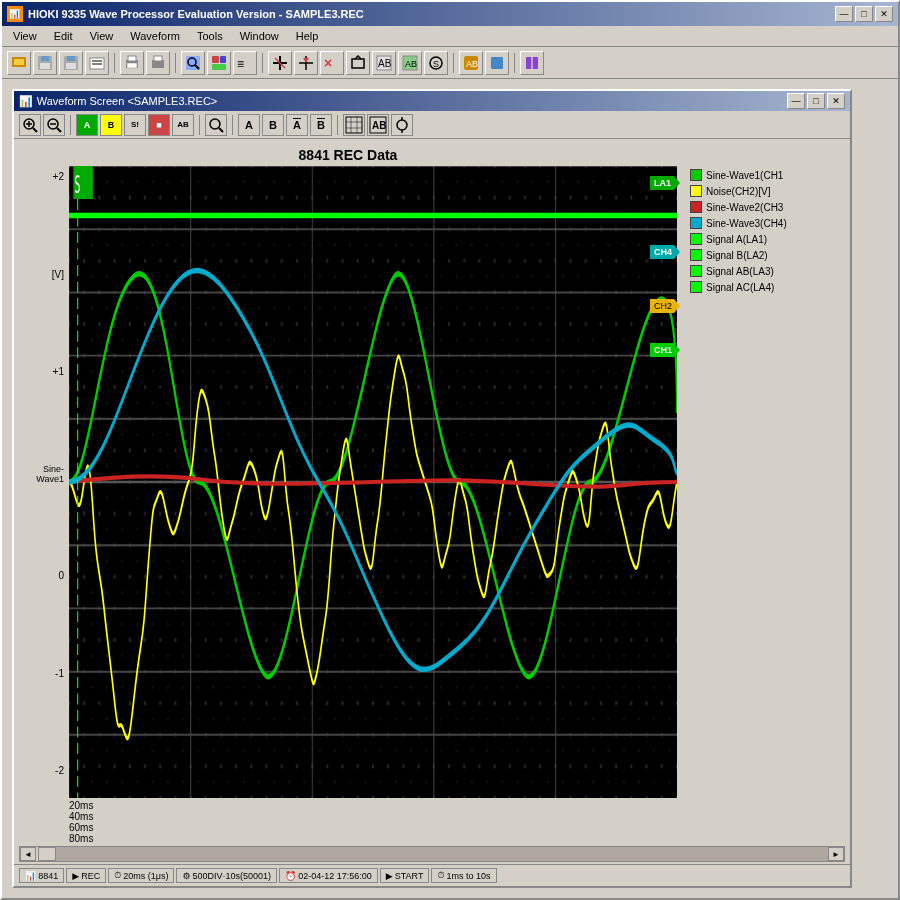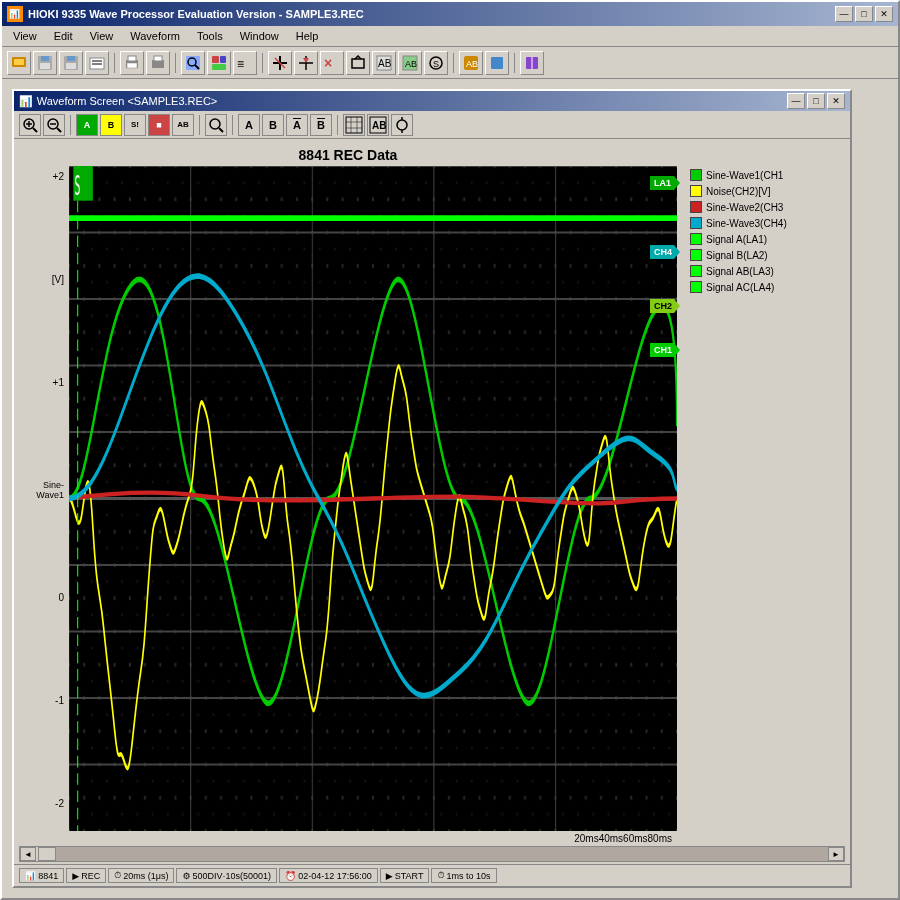--- a/index.html
+++ b/index.html
@@ -585,28 +585,28 @@
                 <text x="5" y="10" font-size="9" fill="white" font-family="monospace">S</text>
 
               </svg>
 
               <div style="position:absolute; right:-3px; top:5px; display:flex; flex-direction:column; gap:30px;">
 
                 <div style="display:inline-flex; align-items:center; background:#00aa00; color:white; font-size:9px; font-weight:bold; padding:2px 8px 2px 4px; clip-path:polygon(0 0, 80% 0, 100% 50%, 80% 100%, 0 100%); margin-top:5px;">LA1</div>
 
                 <div style="display:inline-flex; align-items:center; background:#00aaaa; color:white; font-size:9px; font-weight:bold; padding:2px 8px 2px 4px; clip-path:polygon(0 0, 80% 0, 100% 50%, 80% 100%, 0 100%); margin-top:25px;">CH4</div>
 
-                <div style="display:inline-flex; align-items:center; background:#84cc16; color:black; font-size:9px; font-weight:bold; padding:2px 8px 2px 4px; clip-path:polygon(0 0, 80% 0, 100% 50%, 80% 100%, 0 100%); margin-top:10px;">CH2</div>
+                <div style="display:inline-flex; align-items:center; background:#eab308; color:black; font-size:9px; font-weight:normal; padding:2px 8px 2px 4px; clip-path:polygon(0 0, 80% 0, 100% 50%, 80% 100%, 0 100%); margin-top:10px;">CH2</div>
 
                 <div style="display:inline-flex; align-items:center; background:#00cc00; color:white; font-size:9px; font-weight:bold; padding:2px 8px 2px 4px; clip-path:polygon(0 0, 80% 0, 100% 50%, 80% 100%, 0 100%);">CH1</div>
               </div>
             </div>
           </div>
 
-          <div style="display:flex; justify-content:flex-end; padding-left:50px; padding-right:5px; font-size:10px; padding-top:2px;">
+          <div style="display:flex; justify-content:center; padding-left:50px; padding-right:5px; font-size:10px; padding-top:2px;flex-direction:column;">
             <span>20ms</span>
             <span>40ms</span>
             <span>60ms</span>
             <span>80ms</span>
           </div>
         </div>
 
         <div style="width:155px; display:flex; flex-direction:column; gap:4px; padding-top:25px; font-size:10px;">
           <div class="ch-row">
             <span style="display:inline-block; width:12px; height:12px; background:#00cc00; border:1px solid #444;"></span>

